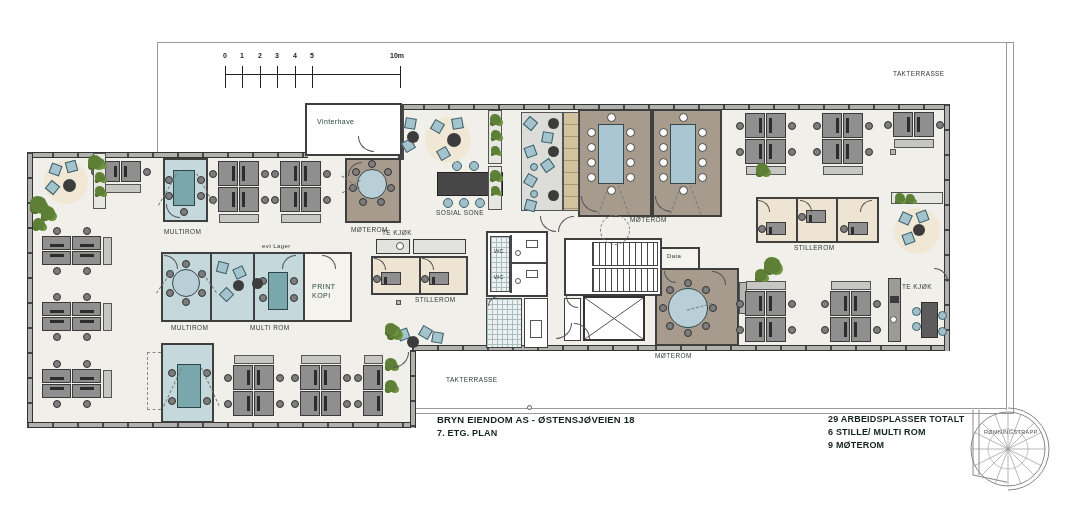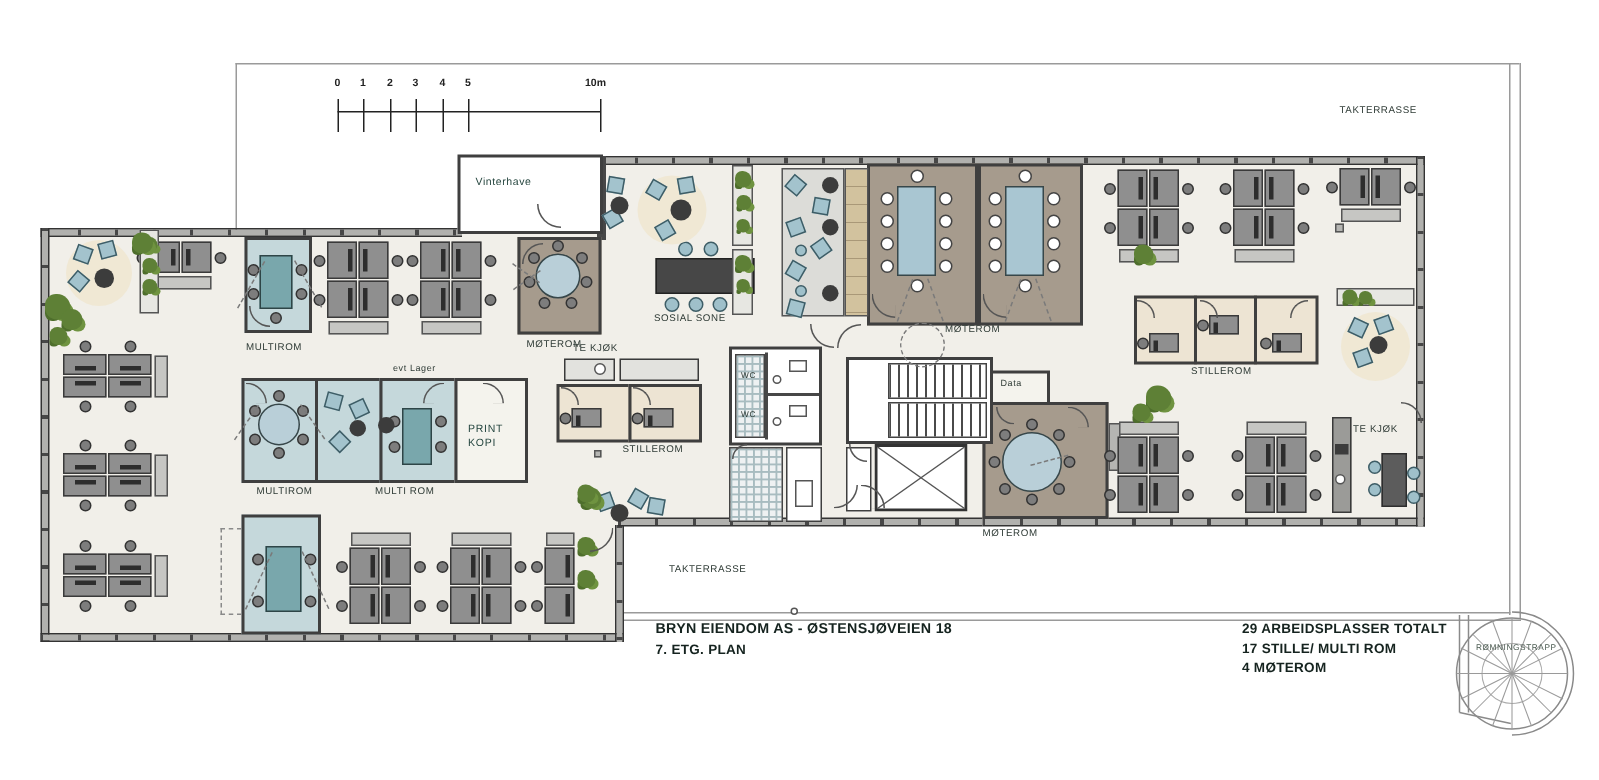--- a/index.html
+++ b/index.html
@@ -199,22 +199,22 @@
   <div class="lbl lbl-sm" style="left:494px;top:274px;">WC</div>
   <div class="lbl" style="left:667px;top:253px;font-size:6px;">Data</div>
   <div class="lbl" style="left:655px;top:352px;">MØTEROM</div>
   <div class="lbl" style="left:794px;top:244px;">STILLEROM</div>
   <div class="lbl" style="left:902px;top:283px;">TE KJØK</div>
   <div class="lbl lbl-sm" style="left:984px;top:429px;color:#4a5a50;">RØMNINGSTRAPP</div>
 
   <div class="title" style="left:437px;top:414px;">BRYN EIENDOM AS  -  ØSTENSJØVEIEN 18</div>
   <div class="title2" style="left:437px;top:428px;">7. ETG. PLAN</div>
   <div class="title2" style="left:828px;top:414px;">29 ARBEIDSPLASSER TOTALT</div>
-  <div class="title2" style="left:828px;top:427px;">17 STILLE/ MULTI ROM</div>
-  <div class="title2" style="left:828px;top:440px;">4 MØTEROM</div>
+  <div class="title2" style="left:828px;top:427px;">6 STILLE/ MULTI ROM</div>
+  <div class="title2" style="left:828px;top:440px;">9 MØTEROM</div>
 <div class="panel" style="left: 219px; top: 214px; width: 40px; height: 9px;"></div>
     <div class="desk" style="left: 218px; top: 161px; width: 20px; height: 25px;"></div>
     <div class="bar" style="left: 232px; top: 166px; width: 3px; height: 15px;"></div>
     <div class="chair" style="left: 209px; top: 170px; width: 8px; height: 8px;"></div>
     <div class="desk" style="left: 239px; top: 161px; width: 20px; height: 25px;"></div>
     <div class="bar" style="left: 242px; top: 166px; width: 3px; height: 15px;"></div>
     <div class="chair" style="left: 261px; top: 170px; width: 8px; height: 8px;"></div>
     <div class="desk" style="left: 218px; top: 187px; width: 20px; height: 25px;"></div>
     <div class="bar" style="left: 232px; top: 192px; width: 3px; height: 15px;"></div>
     <div class="chair" style="left: 209px; top: 196px; width: 8px; height: 8px;"></div>

